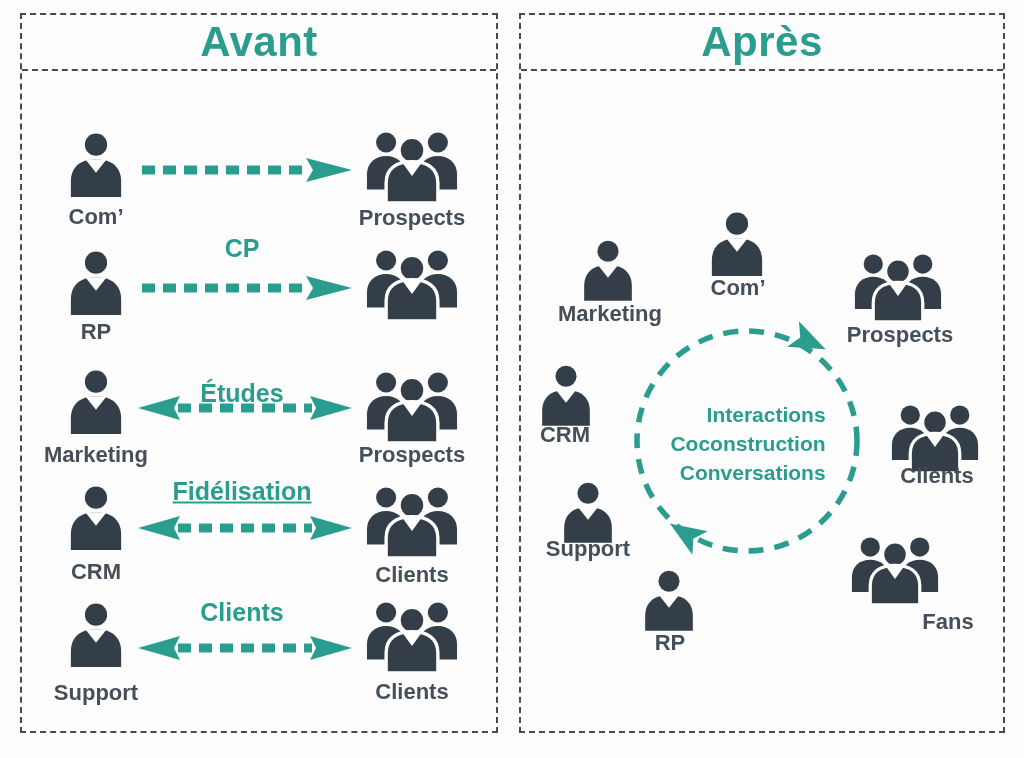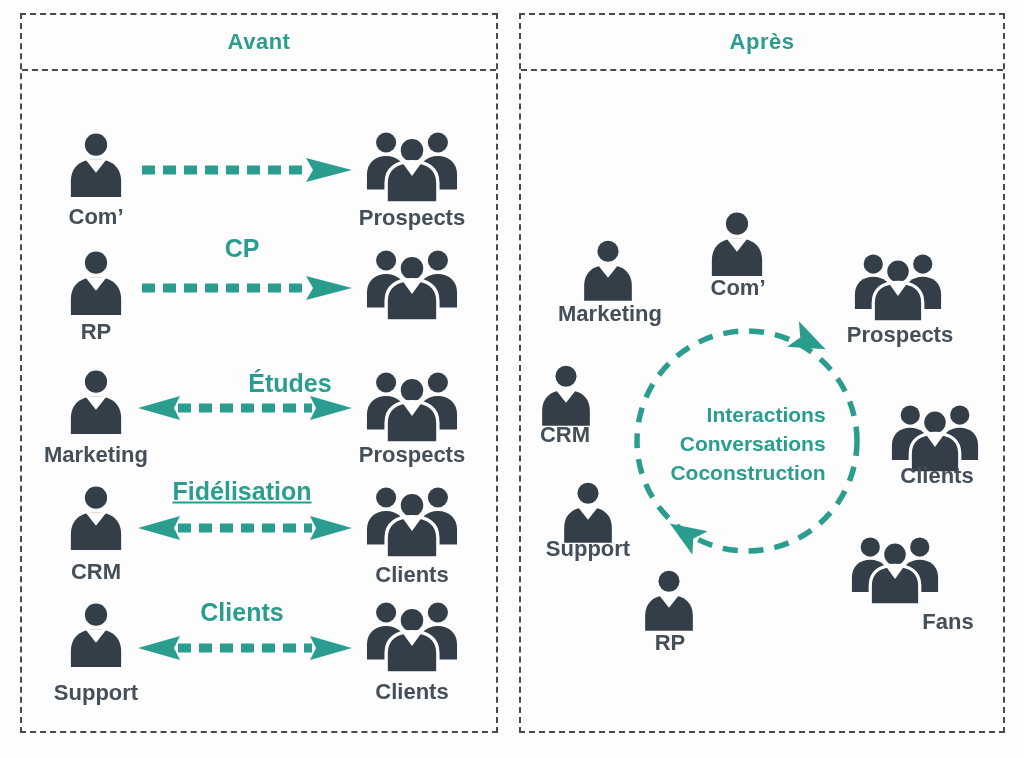--- a/index.html
+++ b/index.html
@@ -9,21 +9,21 @@
   }
   .panel{
     position:absolute;border:2px dashed #4a4a4a;background:transparent;
     box-sizing:border-box;
   }
   .panel-header{
     height:56px;border-bottom:2px dashed #4a4a4a;display:flex;
     align-items:center;justify-content:center;box-sizing:border-box;
   }
   .panel-title{
-    font-size:22px;font-weight:bold;color:#2a9d8f;letter-spacing:0.5px;
+    font-size:42px;font-weight:bold;color:#2a9d8f;letter-spacing:0.5px;
   }
   .abs{position:absolute;}
   .ctr{transform:translate(-50%,0);}
   .lbl{
     position:absolute;transform:translate(-50%,-50%);white-space:nowrap;
     font-weight:bold;font-size:22px;color:#454f59;
   }
   .arrow-lbl{
     position:absolute;transform:translate(-50%,-50%);white-space:nowrap;
     font-weight:bold;font-size:25px;color:#2a9d8f;
@@ -102,21 +102,21 @@
   </div>
 
   <div class="abs ctr" style="left:96px;top:370px;">
     <svg class="ico" viewBox="0 0 60 66" width="58" height="64">
       <circle cx="30" cy="12" r="11.5" fill="currentColor"></circle>
       <path d="M4,66 L4,50 C4,34 15,27 30,27 C45,27 56,34 56,50 L56,66 Z" fill="currentColor"></path>
       <path d="M19,27 L30,41 L41,27 Z" fill="#fff"></path>
     </svg>
   </div>
   <div class="lbl" style="left:96px;top:455px;">Marketing</div>
-  <div class="arrow-lbl" style="left:242px;top:383px;margin-left:48px;">Études</div>
+  <div class="arrow-lbl" style="left:242px;top:393px;">Études</div>
   <div class="abs" style="left:136px;top:393px;">
     <svg viewBox="0 0 218 30" width="218" height="30" style="color:#2a9d8f">
       <line x1="42" y1="15" x2="176" y2="15" stroke="currentColor" stroke-width="9" stroke-dasharray="13 8"></line>
       <polygon points="174,3 216,15 174,27 180,15" fill="currentColor"></polygon>
       <polygon points="44,3 2,15 44,27 38,15" fill="currentColor"></polygon>
     </svg>
   </div>
   <div class="abs ctr" style="left:412px;top:368px;">
     <svg class="ico" viewBox="0 0 96 78" width="92" height="75">
       <circle cx="21" cy="15" r="10.5" fill="currentColor"></circle>
@@ -282,17 +282,17 @@
     <svg viewBox="0 0 245 245" width="245" height="245" style="color:#2a9d8f">
       <circle cx="122" cy="121" r="110" fill="none" stroke="currentColor" stroke-width="5.5" stroke-dasharray="15 11"></circle>
       <g fill="currentColor">
         <polygon points="0,-14 36,0 0,14 8,0" transform="translate(168,14) rotate(25)"></polygon>
         <polygon points="0,-14 36,0 0,14 8,0" transform="translate(75,223) rotate(-147)"></polygon>
       </g>
     </svg>
   </div>
   <div class="cycle-text">
     <div>Interactions</div>
+    <div>Coconstruction</div>
     <div>Conversations</div>
-    <div>Coconstruction</div>
   </div>
 
 </div>
 
 </body></html>

